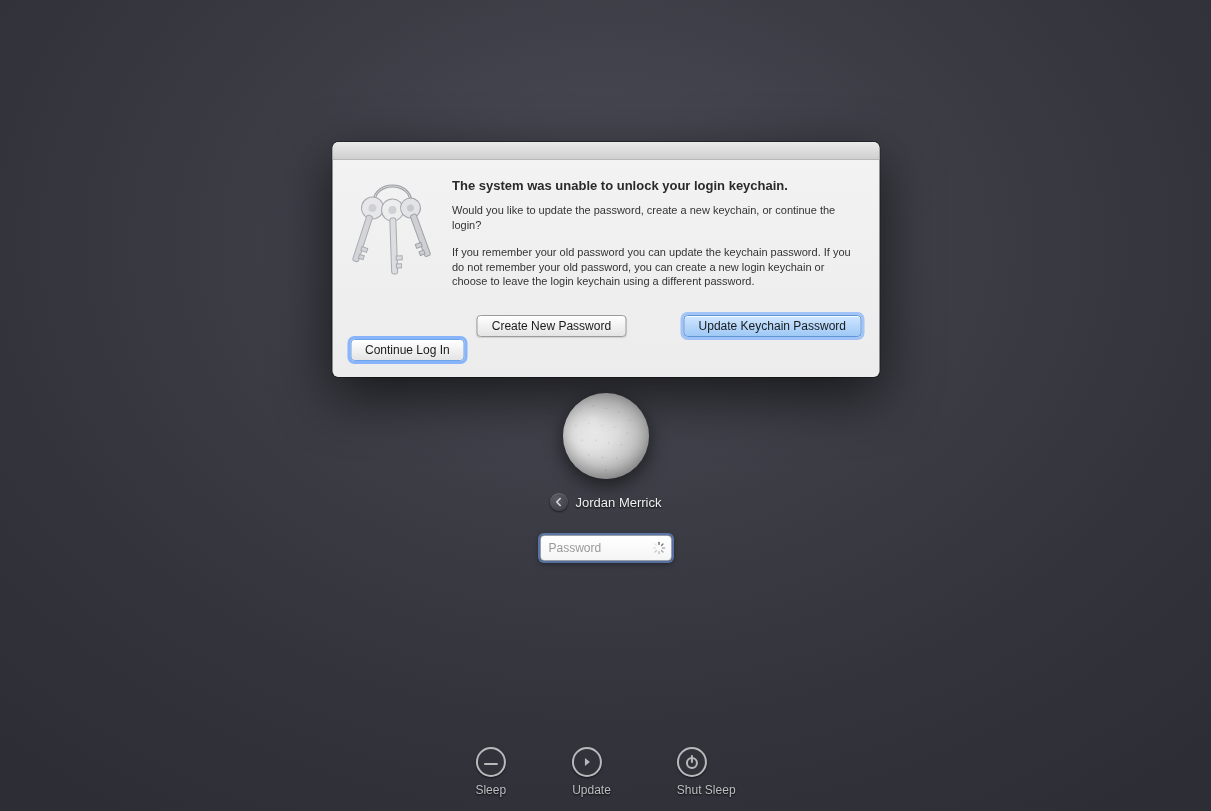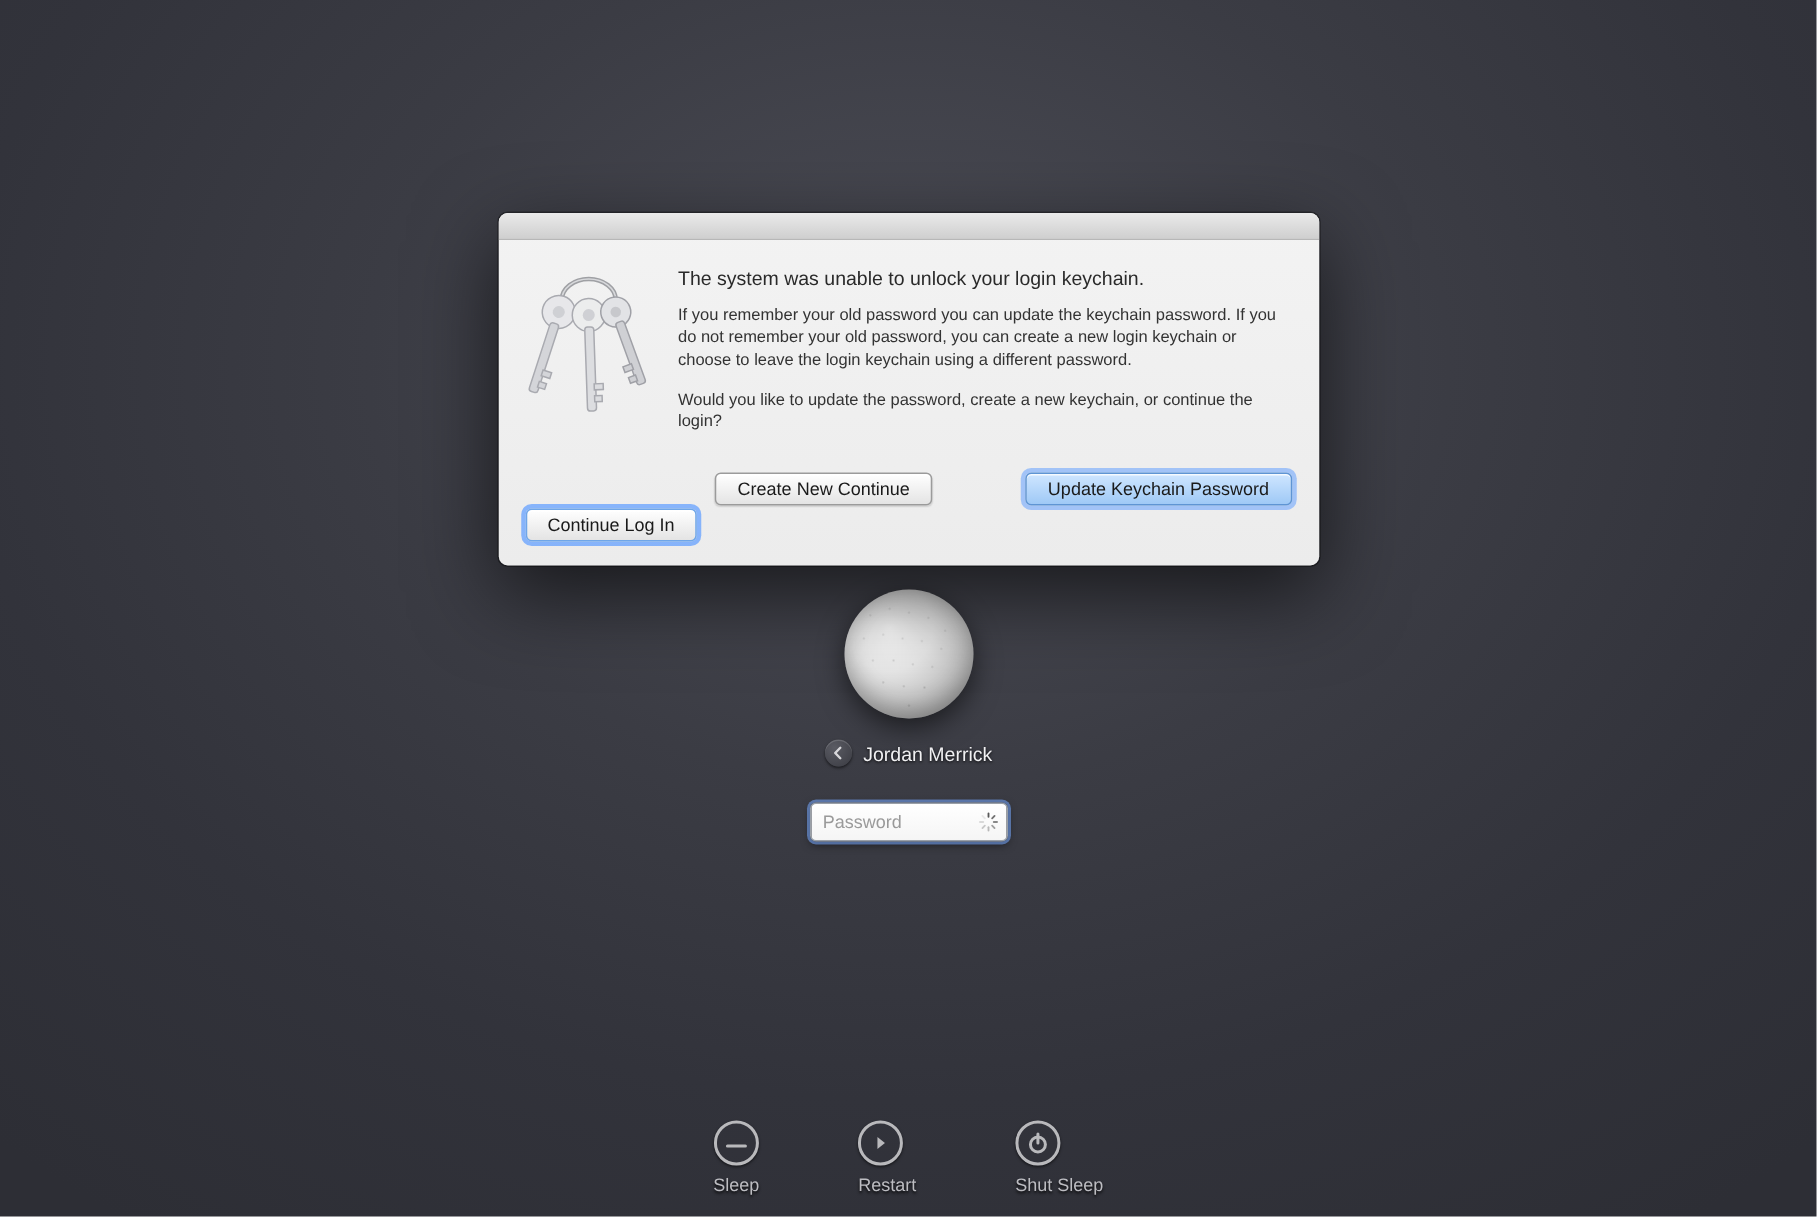--- a/index.html
+++ b/index.html
@@ -149,21 +149,21 @@
     border-bottom: 1px solid #b7b7b7;
   }
   .dialog-body {
     display: flex;
     padding: 18px 20px 8px 18px;
     gap: 18px;
   }
   .dialog-icon { flex: 0 0 84px; display:flex; justify-content:center; }
   .dialog-text { flex: 1; color: #2a2a2a; }
   .dialog-heading {
-    font-weight: normal;
+    font-weight: bold;
     font-size: 13px;
     margin-bottom: 10px;
   }
   .dialog-para {
     font-size: 11px;
     line-height: 1.35;
     margin-bottom: 12px;
     color: #333;
   }
   .dialog-buttons {
@@ -238,21 +238,21 @@
       </svg>
     </div>
     <span class="power-label">Sleep</span>
   </div>
   <div class="power-item">
     <div class="power-circle">
       <svg width="16" height="16" viewBox="0 0 16 16">
         <polygon points="6,4 6,12 11,8" fill="#b9b9bc"></polygon>
       </svg>
     </div>
-    <span class="power-label">Restart</span>
+    <span class="power-label">Update</span>
   </div>
   <div class="power-item">
     <div class="power-circle">
       <svg width="16" height="16" viewBox="0 0 16 16">
         <circle cx="8" cy="9" r="5" stroke="#b9b9bc" stroke-width="2" fill="none"></circle>
         <line x1="8" y1="2" x2="8" y2="8" stroke="#b9b9bc" stroke-width="2" stroke-linecap="round"></line>
       </svg>
     </div>
     <span class="power-label">Shut Sleep</span>
   </div>
@@ -286,23 +286,23 @@
           <circle cx="0" cy="0" r="10" fill="#e2e3e6" stroke="#a0a1a7"></circle>
           <circle cx="0" cy="0" r="3.5" fill="#c7c8cc"></circle>
           <rect x="-3" y="7" width="6" height="44" rx="2" fill="#cfd0d4" stroke="#a0a1a7"></rect>
           <rect x="-8" y="36" width="6" height="4" fill="#cfd0d4" stroke="#a0a1a7"></rect>
           <rect x="-7" y="44" width="5" height="4" fill="#cfd0d4" stroke="#a0a1a7"></rect>
         </g>
       </svg>
     </div>
     <div class="dialog-text">
       <div class="dialog-heading">The system was unable to unlock your login keychain.</div>
+      <div class="dialog-para">Would you like to update the password, create a new keychain, or continue the login?</div>
       <div class="dialog-para">If you remember your old password you can update the keychain password. If you do not remember your old password, you can create a new login keychain or choose to leave the login keychain using a different password.</div>
-      <div class="dialog-para">Would you like to update the password, create a new keychain, or continue the login?</div>
     </div>
   </div>
   <div class="dialog-buttons">
     <button class="mac-btn focus">Continue Log In</button>
-    <button class="mac-btn">Create New Continue</button>
+    <button class="mac-btn">Create New Password</button>
     <span class="spacer"></span>
     <button class="mac-btn primary" style="margin-left:auto">Update Keychain Password</button>
   </div>
 </div>
 
 </body></html>

